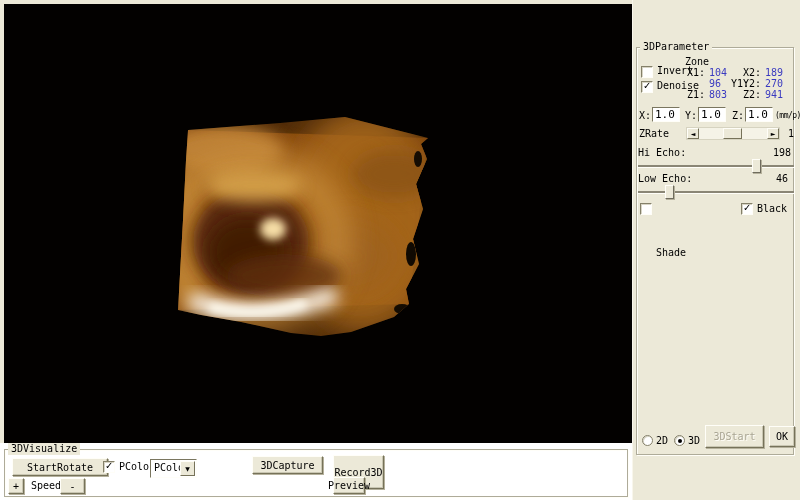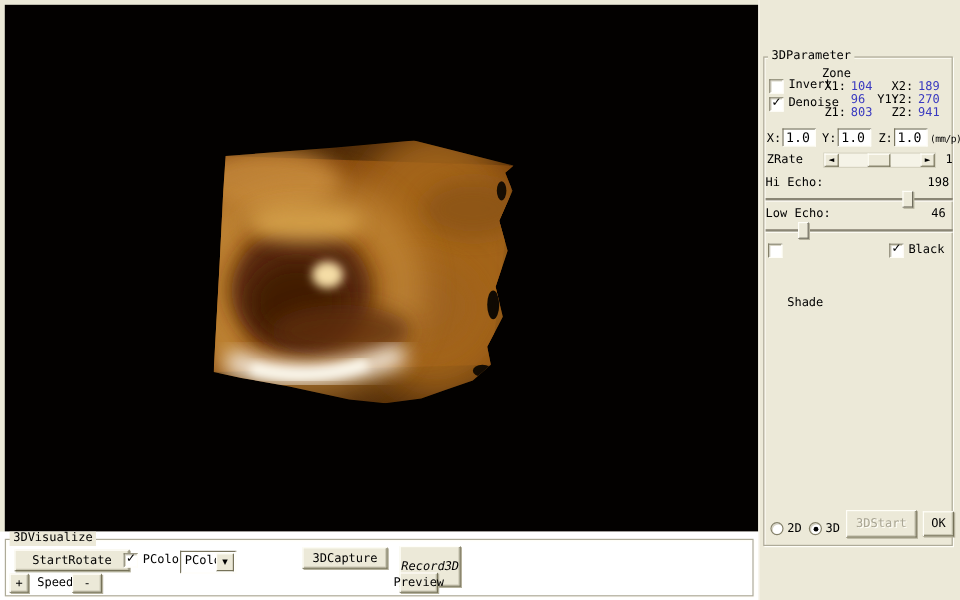--- a/index.html
+++ b/index.html
@@ -222,17 +222,17 @@
       </span>
     <span class="lbl" style="left:119px;top:18px;">PColor</span>
     <div class="combo" style="left:150px;top:16px;width:47px;height:19px;">
       <span class="combo-text">PColor</span>
       <span class="combo-btn">
           <span>▼</span>
         </span>
     </div>
 
     <button class="btn" style="left:252px;top:13px;width:71px;height:18px;">3DCapture</button>
-    <button class="btn" style="left:333px;top:12px;width:51px;height:34px;font-style:italic;">Record3D</button>
+    <button class="btn" style="left:333px;top:12px;width:51px;height:34px;">Record3D</button>
     <button class="btn" style="left:333px;top:34px;width:32px;height:17px;">Preview</button>
   </div>
 
 </div>
 
 </body></html>

